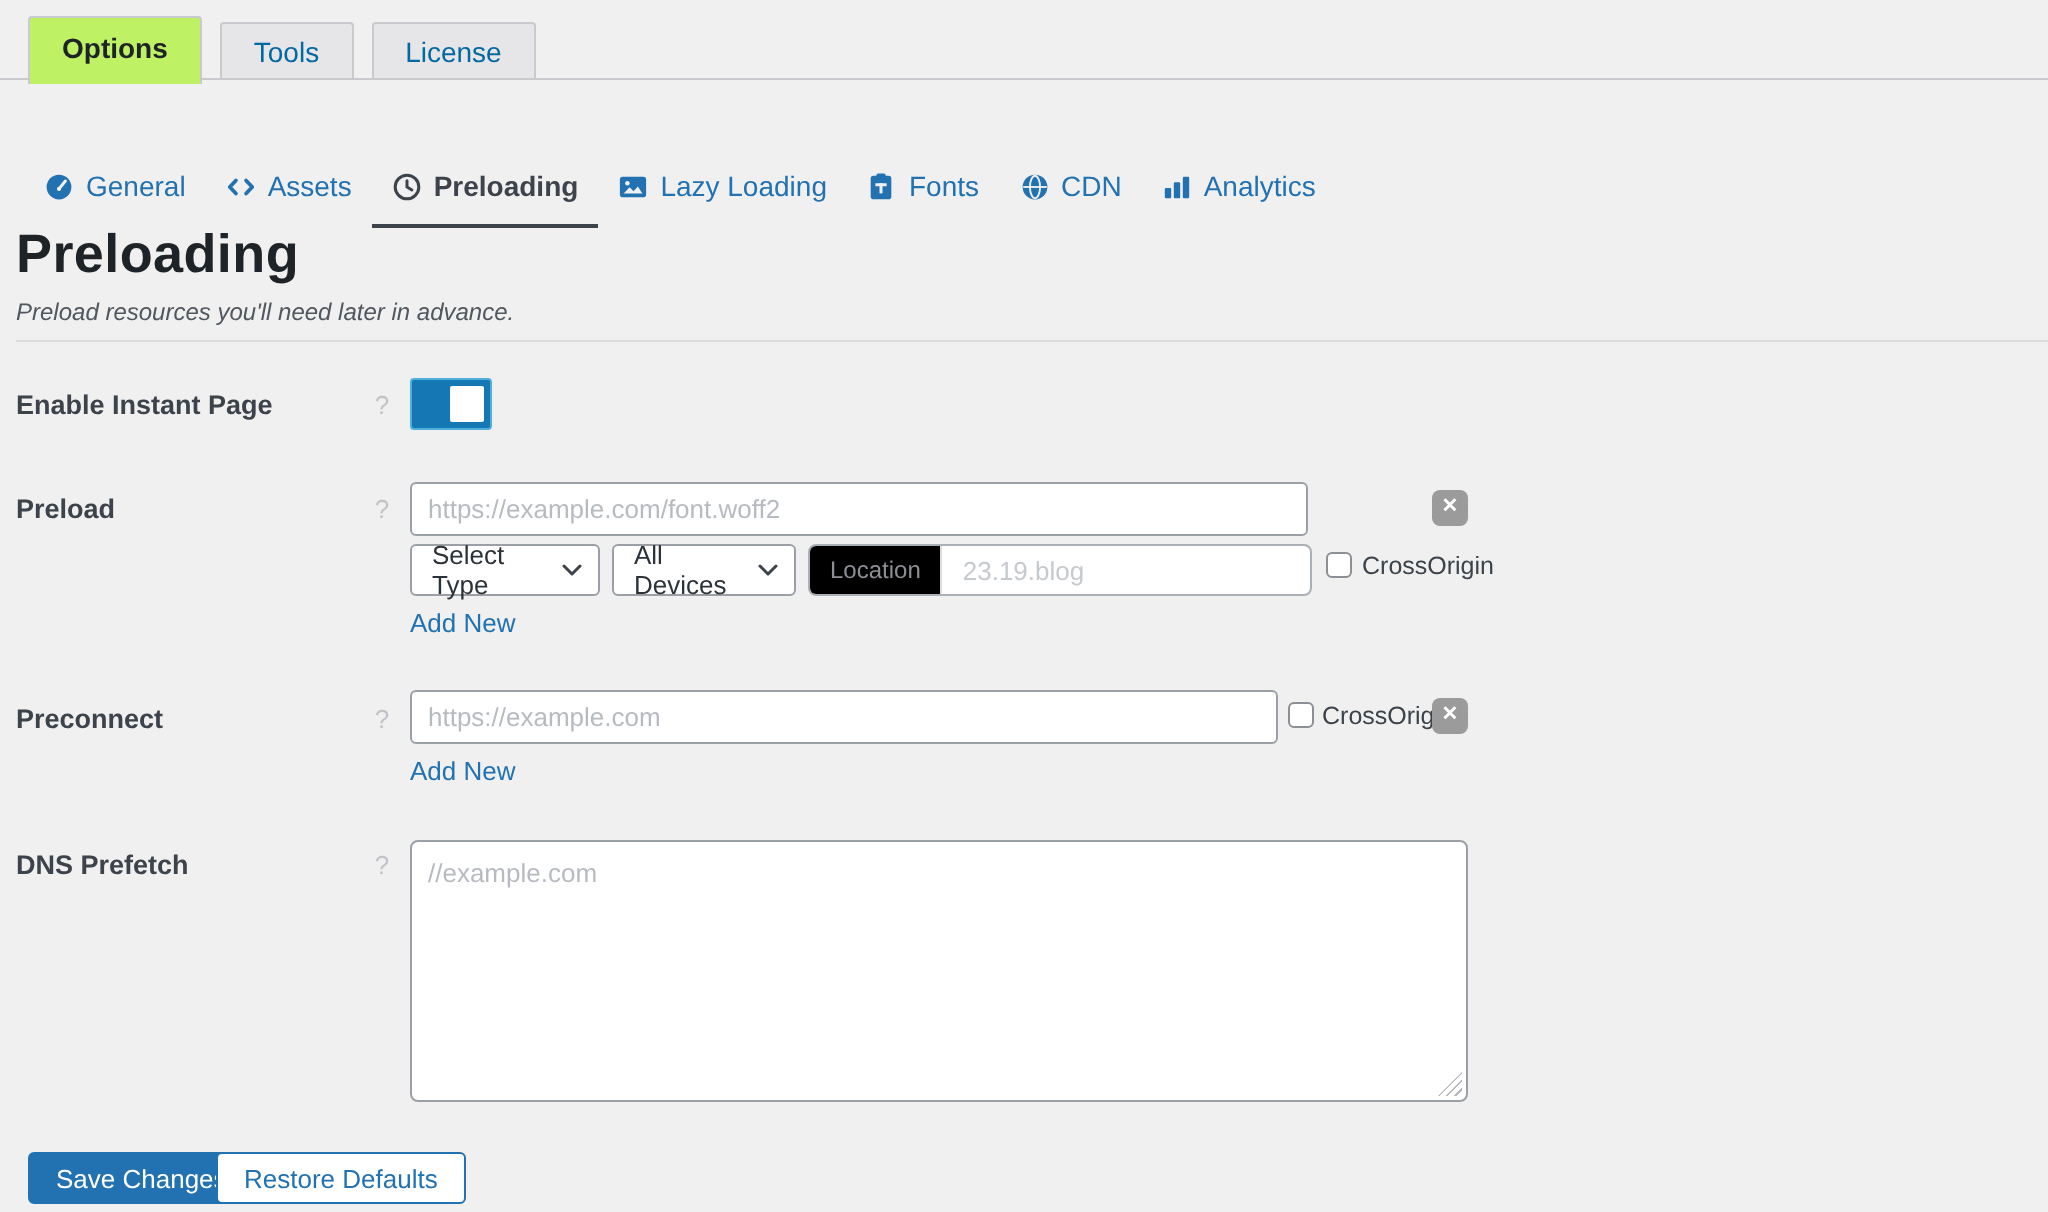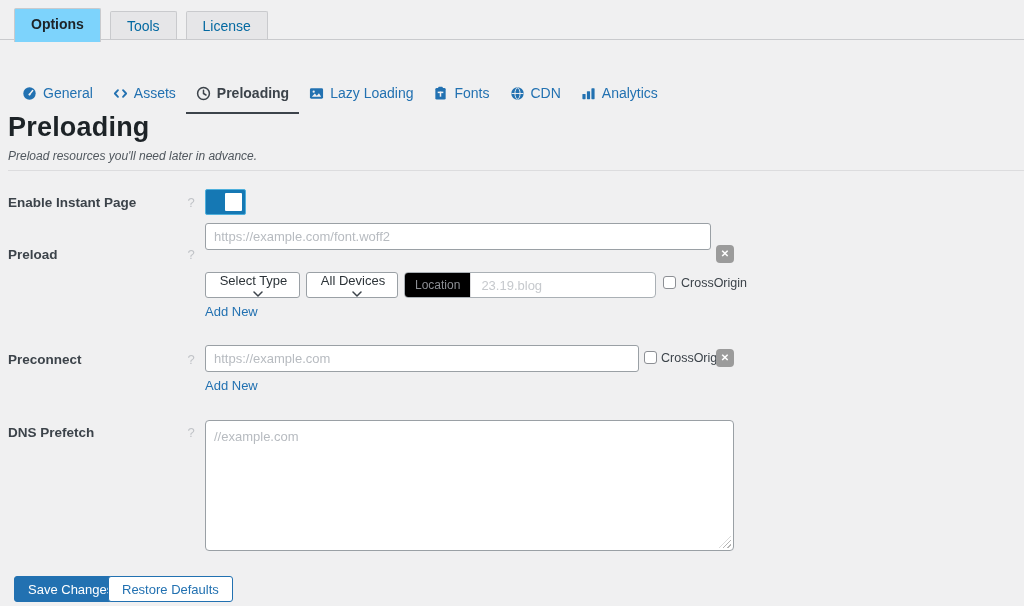--- a/index.html
+++ b/index.html
@@ -18,21 +18,21 @@
     border-bottom: 1px solid #c9cacd;
     display: flex; align-items: flex-end; padding-left: 14px;
   }
   .tab {
     font-size: 14px; color: #0369a1; background: #e6e6e8;
     border: 1px solid #c9cacd; border-bottom: none;
     padding: 0 16px; height: 28px; display: flex; align-items: center;
     margin-right: 9px; cursor: pointer; border-radius: 2px 2px 0 0;
   }
   .tab.active {
-    background: #7dd3fc; color: #1d2327; font-weight: 700;
+    background: #bef264; color: #1d2327; font-weight: 700;
     height: 34px; margin-bottom: -3px; position: relative; z-index: 2;
     padding-bottom: 3px;
   }
 
   
   .subnav {
     position: absolute; top: 58px; left: 22px;
     display: flex; gap: 20px; align-items: flex-start;
     font-size: 14px;
   }
@@ -76,21 +76,21 @@
 
   .x-btn {
     position: absolute; width: 18px; height: 18px; background: #9b9b9b; border-radius: 4px;
     color: #fff; font-size: 10px; font-weight: 700; line-height: 18px; text-align: center;
     cursor: pointer; user-select: none;
   }
 
   .select {
     position: absolute; height: 26px; background: #fff; border: 1px solid #9aa0a5;
     border-radius: 3px; display: flex; align-items: center; justify-content: space-between;
-    padding: 0 8px 0 10px; font-size: 13px; color: #2c3338; cursor: pointer; flex-direction: column;
+    padding: 0 8px 0 10px; font-size: 13px; color: #2c3338; cursor: pointer;
   }
   .select .chev { display: inline-flex; margin-left: 8px; }
 
   .loc-group {
     position: absolute; left: 404px; top: 272px; width: 252px; height: 26px;
     background: #fff; border: 1px solid #aab0b5; border-radius: 4px;
     display: flex; align-items: center; overflow: hidden;
   }
   .loc-label {
     font-size: 12px; color: #8c8f94; padding: 0 10px; height: 100%;
@@ -217,21 +217,21 @@
   <div class="head-divider"></div>
 
   <div class="field-label" style="top:195px;">Enable Instant Page</div>
   <div class="help" style="top:195px;">?</div>
   <div class="toggle">
     <div class="knob"></div>
   </div>
 
   <div class="field-label" style="top:247px;">Preload</div>
   <div class="help" style="top:247px;">?</div>
-  <input class="txt" style="left: 205px; top: 223px; width: 506px; height: 27px;" type="text" placeholder="https://example.com/font.woff2">
+  <input class="txt" style="left: 205px; top: 241px; width: 449px; height: 27px;" type="text" placeholder="https://example.com/font.woff2">
   <div class="x-btn" style="left:716px; top:245px;">✕</div>
 
   <div class="select" style="left:205px; top:272px; width:95px;">
     <span>Select Type</span>
     <span class="chev">
       <svg width="10" height="6" viewBox="0 0 10 6" fill="none" stroke="#3c434a" stroke-width="1.5" stroke-linecap="round" stroke-linejoin="round">
           <path d="M1 1 l4 4 4-4"></path>
         </svg>
     </span>
   </div>

